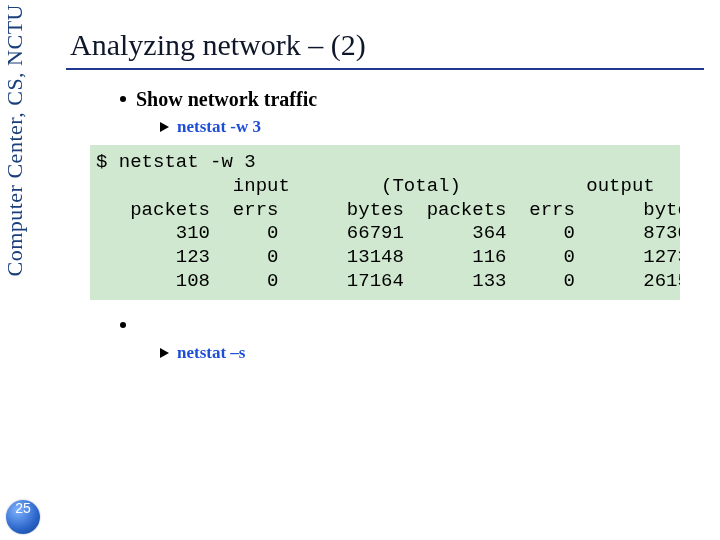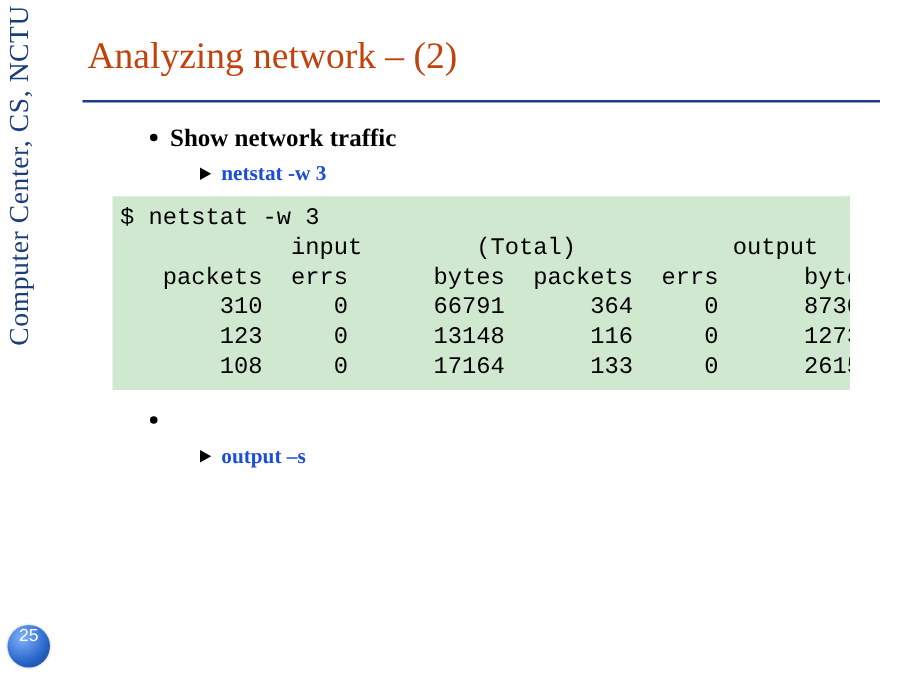--- a/index.html
+++ b/index.html
@@ -67,22 +67,22 @@
   .content {
     position: absolute;
     left: 60px;
     top: 0;
     right: 10px;
     padding-top: 20px;
   }
 
   .title {
     font-size: 30px;
-    color: #c2410c;
-    margin: 8px 10px 18px 10px;
+    color: #0f172a;
+    margin: 8px 10px 6px 10px;
     font-weight: normal;
   }
 
   .title-underline {
     height: 2px;
     background: #203890;
     margin: 0 6px 18px 6px;
   }
 
   .bullet-square {
@@ -183,16 +183,16 @@
    packets  errs      bytes  packets  errs      bytes colls
        310     0      66791      364     0      87302     0
        123     0      13148      116     0      12739     0
        108     0      17164      133     0      26152     0</div>
 
   <div class="level2">
     <span class="dot"></span>
   </div>
 
   <div class="level3">
-    <span class="tri"></span><span>output –s</span>
+    <span class="tri"></span><span>netstat –s</span>
   </div>
 
 </div>
 
 </body></html>

